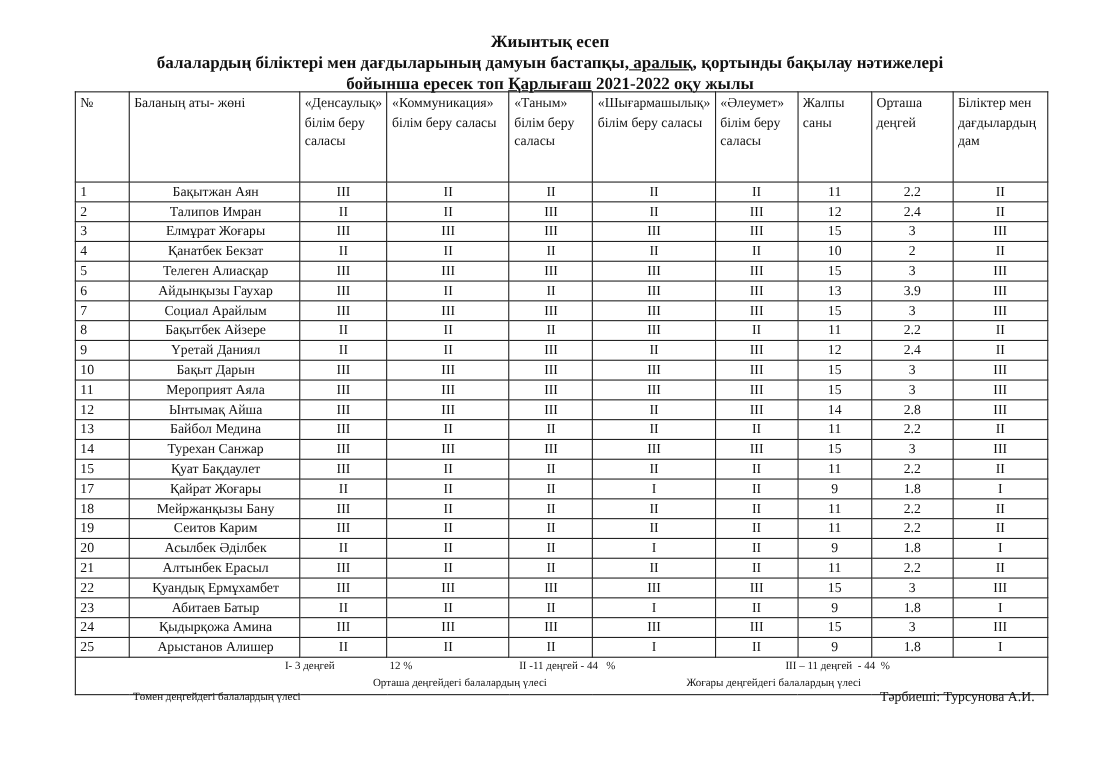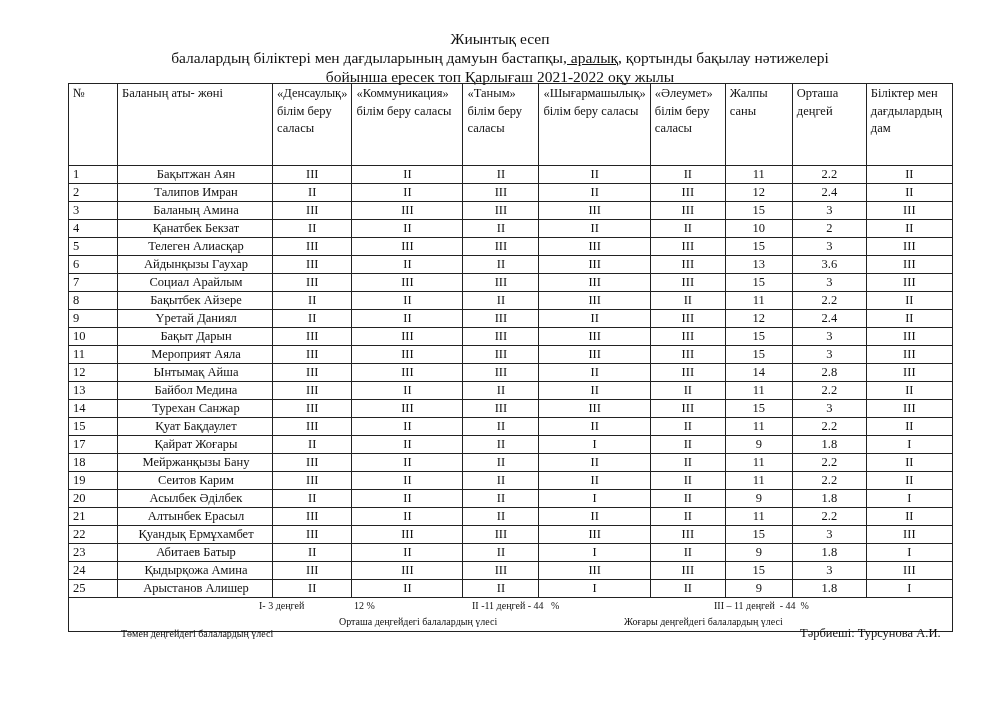--- a/index.html
+++ b/index.html
@@ -1,18 +1,18 @@
 <!DOCTYPE html>
 <html><head>
 <meta charset="utf-8">
 <style>
   html, body { margin:0; padding:0; background:#ffffff; }
   body { width:1000px; height:707px; position:relative; overflow:hidden;
          font-family:"Liberation Serif", serif; color:#111; }
-  .title { position:absolute; left:0; width:1000px; text-align:center; font-weight:normal; font-size:15.5px; line-height:19px; }
+  .title { position:absolute; left:0; width:1000px; text-align:center; font-weight:bold; font-size:15.5px; line-height:19px; }
   .t1 { top:29px; }
   .t2 { top:48px; }
   .t3 { top:67px; }
   .u { text-decoration:underline;margin-top:14px; }
   table.grid { position:absolute; left:68px; top:83px; border-collapse:collapse; table-layout:fixed; }
   table.grid td, table.grid th { border:1.3px solid #222; padding:0 4px; font-size:12.5px; line-height:17px; font-weight:normal; }
   table.grid th { vertical-align:top; text-align:left; height:80px; padding-top:1px; line-height:17.5px; }
   table.grid td { height:16px; text-align:center; }
   table.grid td.num, table.grid td.nm { text-align:left; }
   table.grid td.nm { padding-left:6px;text-align:center; }
@@ -74,21 +74,21 @@
         <td>II</td>
         <td>III</td>
         <td>II</td>
         <td>III</td>
         <td>12</td>
         <td>2.4</td>
         <td>II</td>
       </tr>
       <tr>
         <td class="num">3</td>
-        <td class="nm">Баланың Амина</td>
+        <td class="nm">Елмұрат Жоғары</td>
         <td>III</td>
         <td>III</td>
         <td>III</td>
         <td>III</td>
         <td>III</td>
         <td>15</td>
         <td>3</td>
         <td>III</td>
       </tr>
       <tr>
@@ -117,21 +117,21 @@
       </tr>
       <tr>
         <td class="num">6</td>
         <td class="nm">Айдынқызы Гаухар</td>
         <td>III</td>
         <td>II</td>
         <td>II</td>
         <td>III</td>
         <td>III</td>
         <td>13</td>
-        <td>3.6</td>
+        <td>3.9</td>
         <td>III</td>
       </tr>
       <tr>
         <td class="num">7</td>
         <td class="nm">Социал Арайлым</td>
         <td>III</td>
         <td>III</td>
         <td>III</td>
         <td>III</td>
         <td>III</td>

